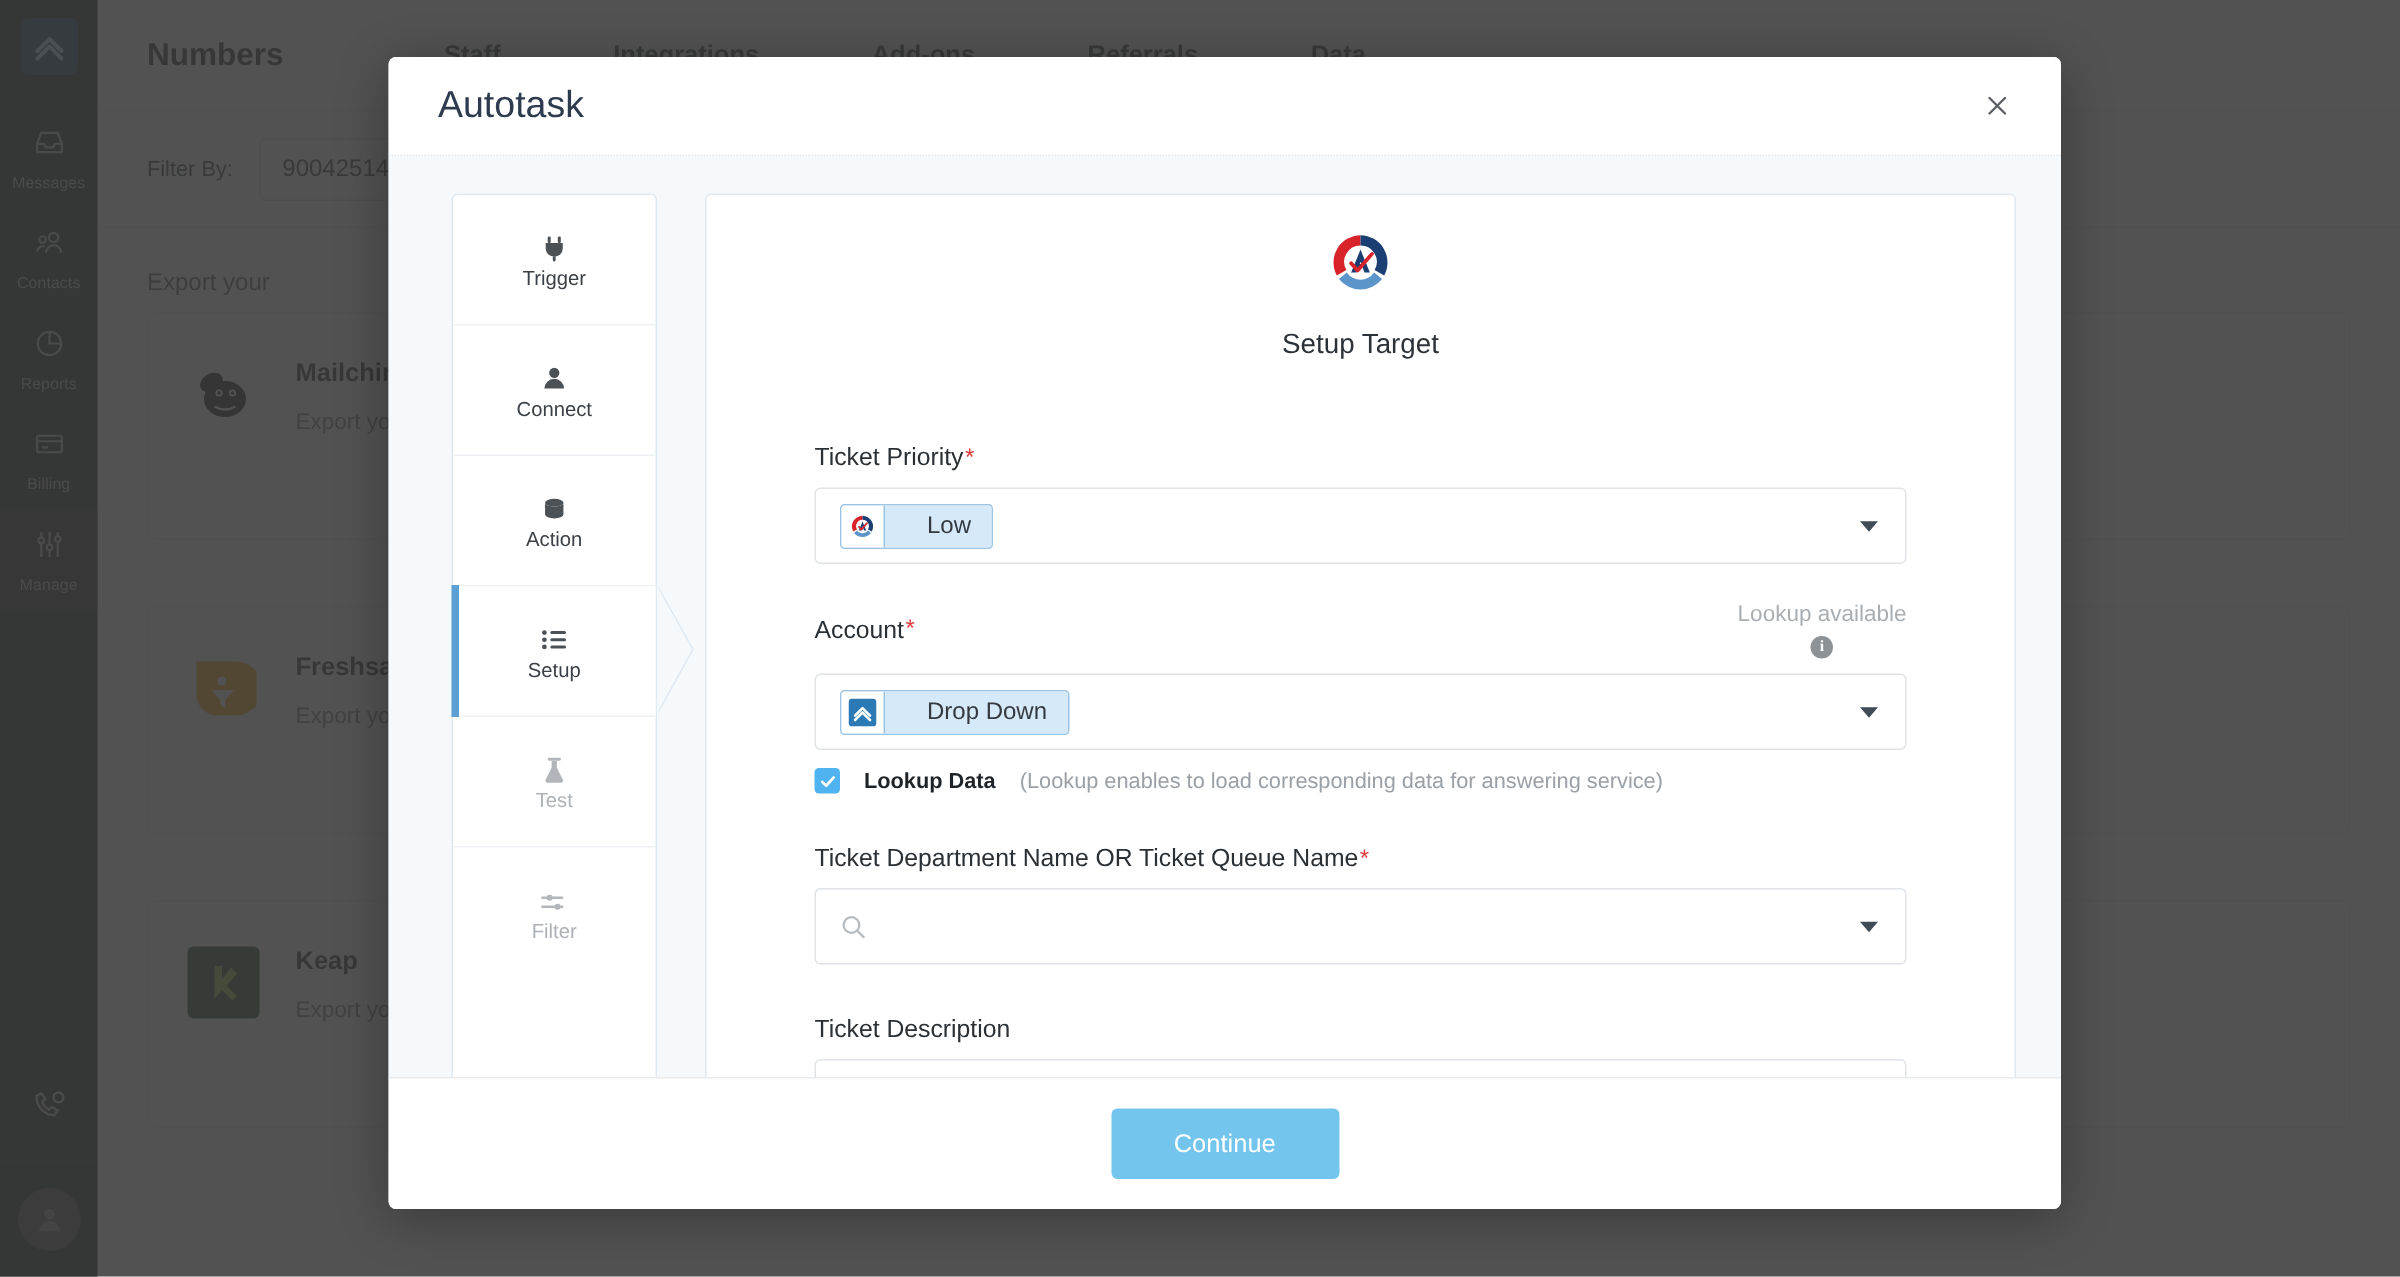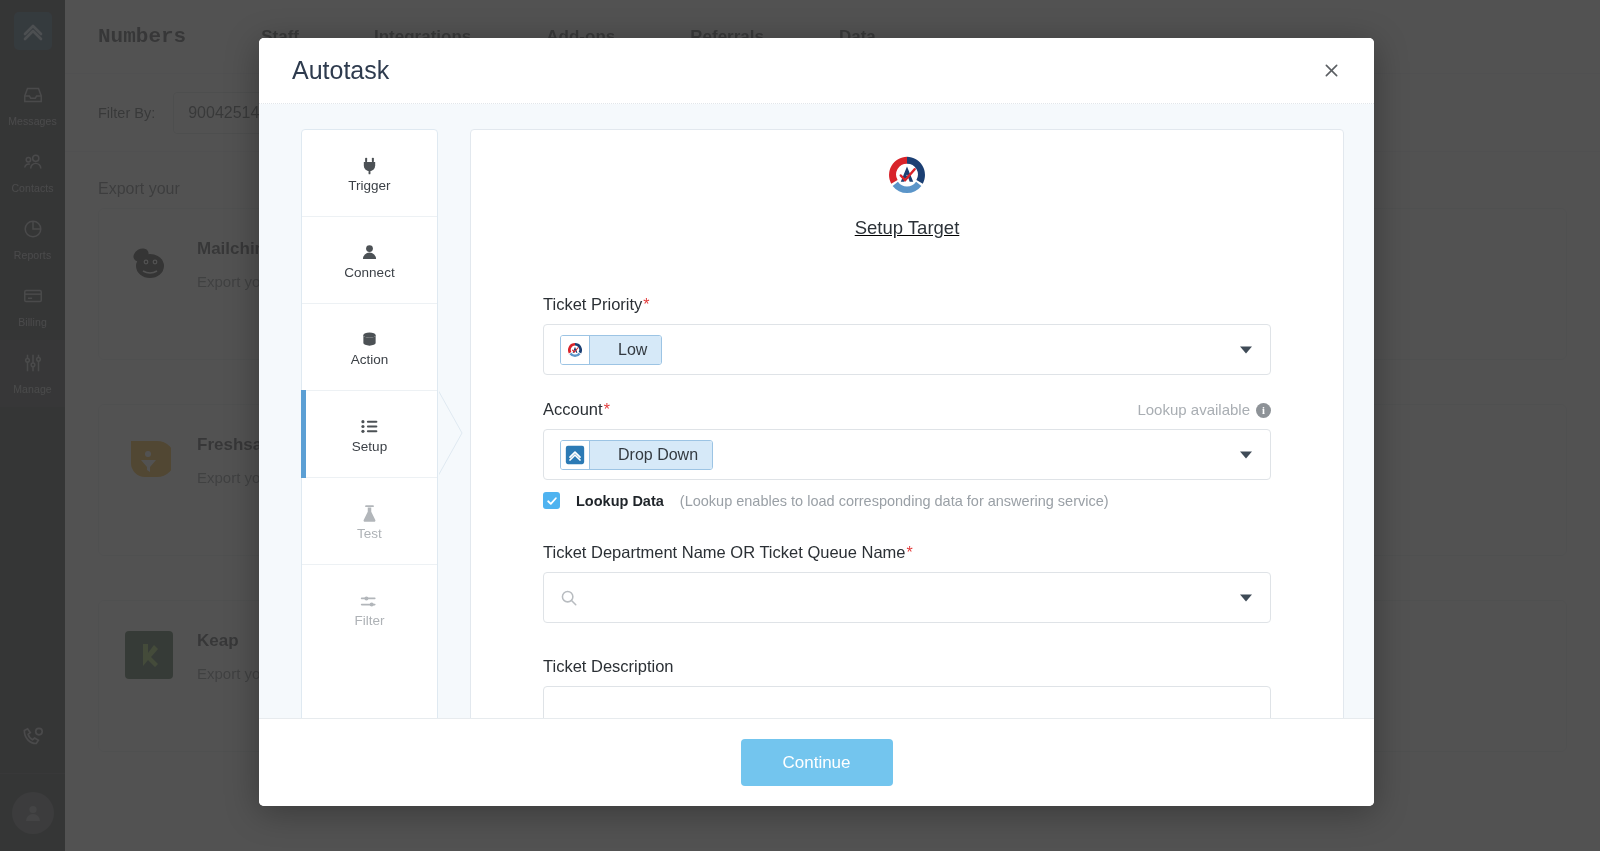--- a/index.html
+++ b/index.html
@@ -67,22 +67,21 @@
     position: absolute; left: 65px; top: 0; right: 0; bottom: 0;
     background: #ffffff;
   }
   #bg-topbar {
     height: 74px; display: flex; align-items: center;
     padding-left: 33px; gap: 0px;
     border-bottom: 1px solid #eceef0;
   }
   #bg-topbar .page-title {
     font-size: 21px; font-weight: 700; color: #23272c;
-    margin-right: 75px;
-    font-family: Liberation Mono, monospace;
+    margin-right: 107px;
   }
   #bg-topbar .navtab {
     font-size: 17px; font-weight: 700; color: #2b3035;
     margin-right: 75px; white-space: nowrap;
   }
   #bg-filterbar {
     height: 78px; display: flex; align-items: center;
     padding-left: 33px; gap: 18px;
     border-bottom: 1px solid #eceef0;
   }
@@ -188,36 +187,35 @@
     overflow: hidden;
   }
   #panel-scroll {
     height: 100%;
     overflow: hidden;
     padding: 22px 72px 0 72px;
   }
   #brand {
     display: flex; flex-direction: column; align-items: center;
     margin-bottom: 56px;
-    text-decoration: underline;
   }
   #brand .bname {
     font-size: 18.5px; color: #2c3238; margin-top: 15px;
   }
   .field { margin-bottom: 25px; }
   .field-head {
     display: flex; align-items: center; margin-bottom: 10px;
   }
   .field-label {
     font-size: 16.5px; color: #2b3035;
   }
   .req { color: #e23b3b; margin-left: 1px; }
   .lookup-note {
     margin-left: auto; font-size: 15px; color: #a9aeb3;
-    display: flex; align-items: flex-end; gap: 6px;
+    display: flex; align-items: center; gap: 6px; flex-direction: column;
   }
   .info-dot {
     width: 15px; height: 15px; border-radius: 50%;
     background: #8d9297; color: #fff; font-size: 10.5px;
     display: inline-flex; align-items: center; justify-content: center;
     font-weight: 700; font-family: "Liberation Serif", serif;
   }
   .selectbox {
     height: 51px; border: 1px solid #dfe3e7; border-radius: 4px;
     background: #fff; display: flex; align-items: center;

